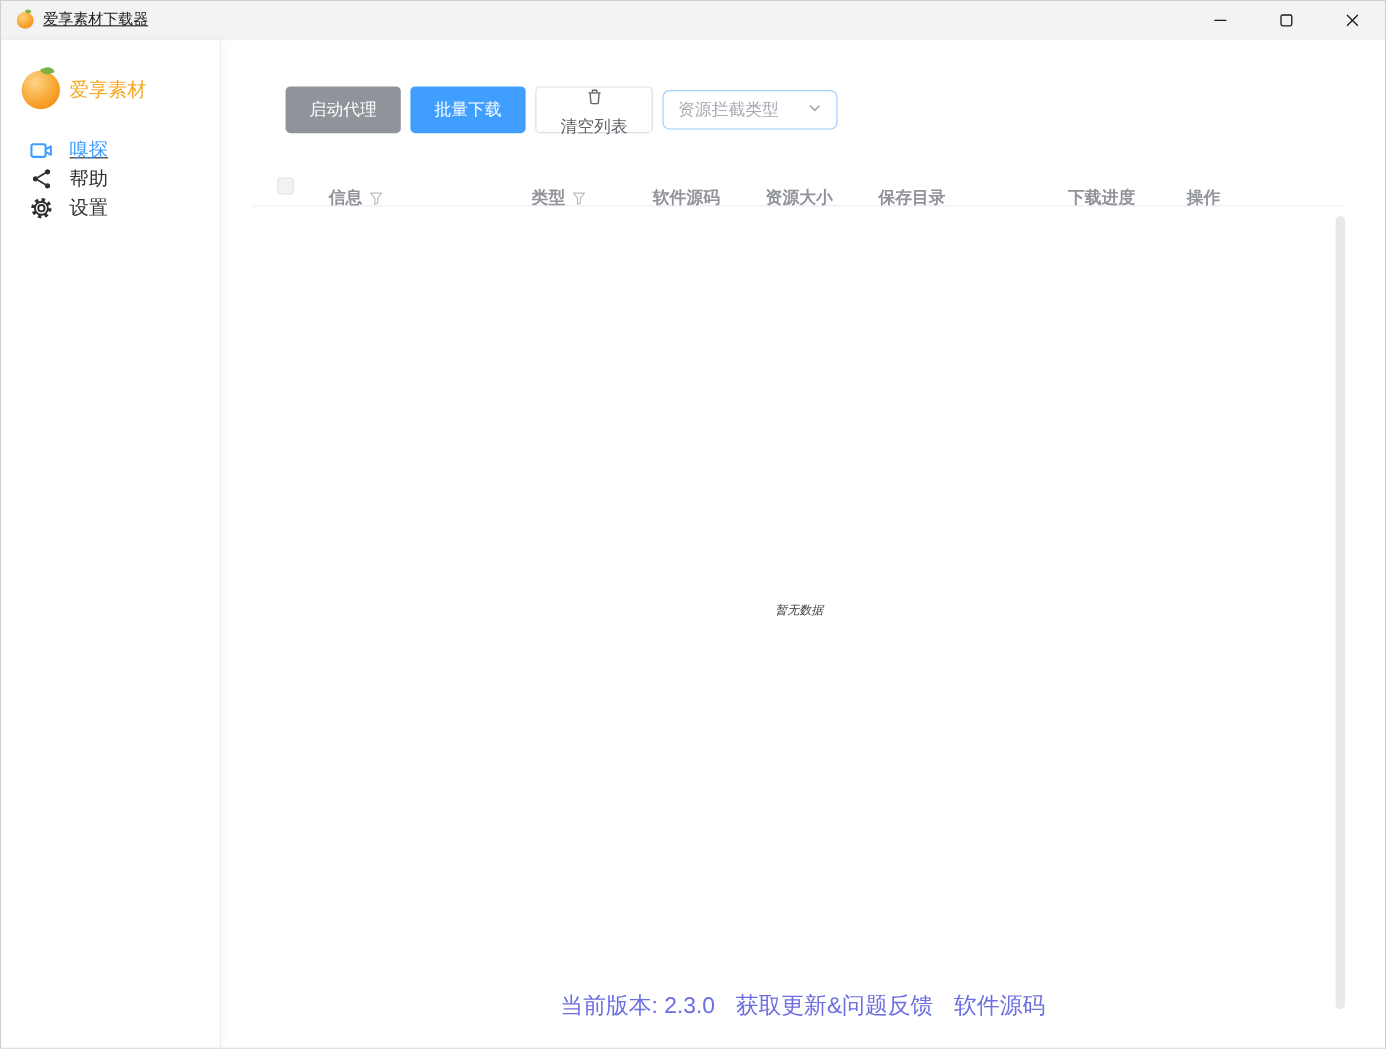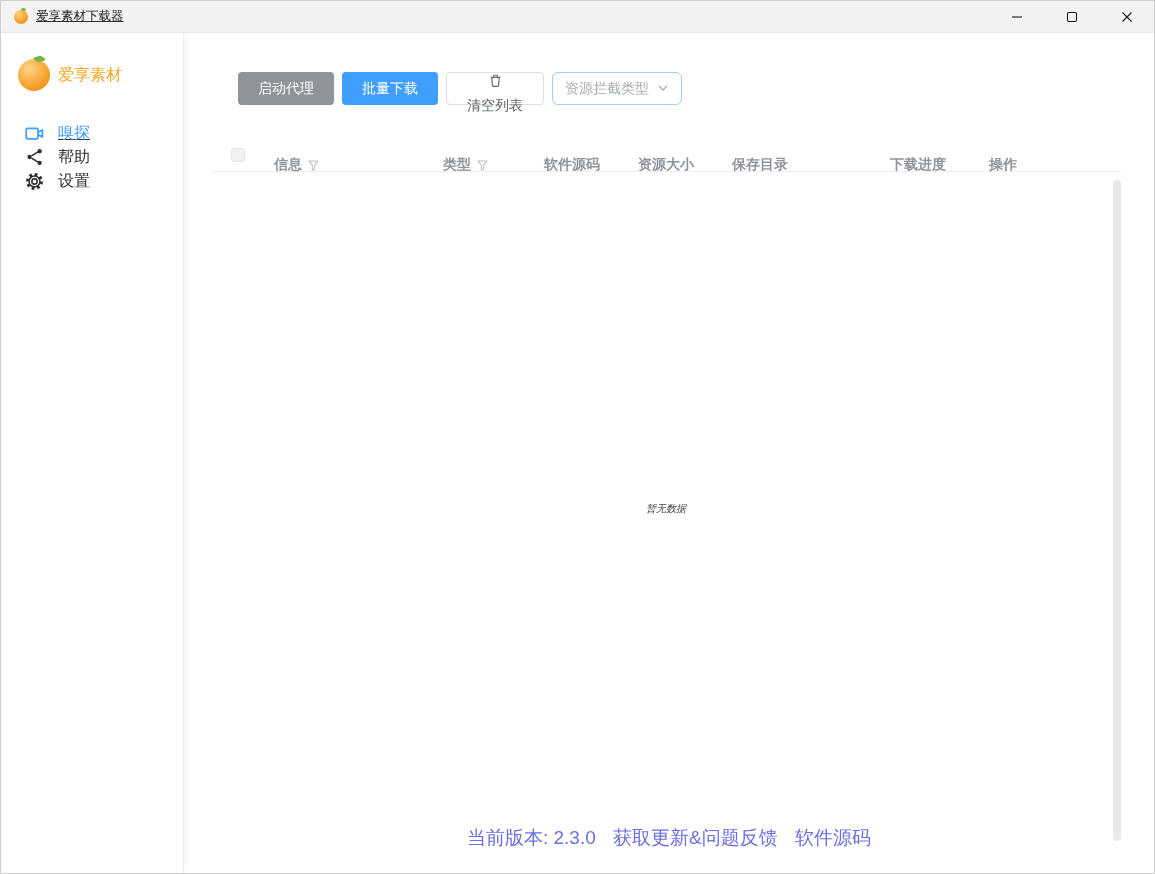--- a/index.html
+++ b/index.html
@@ -64,41 +64,41 @@
     content: ''; position: absolute; top: -3px; left: 16px;
     width: 11px; height: 6px; background: #7bb342;
     border-radius: 0 8px 0 8px; transform: rotate(-18deg);
   }
   .logo-text { font-size: 16px; color: #f5a623; }
   .nav { display: flex; flex-direction: column; }
   .nav-item {
     display: flex; align-items: center; gap: 13px;
     margin-left: 23px; height: 24px; cursor: pointer;
   }
-  .nav-item:first-child { margin-top: 30px; text-decoration: underline; }
+  .nav-item:first-child { margin-top: 22px; text-decoration: underline; }
   .nav-item + .nav-item { }
   .nav-label { font-size: 16px; color: #303133; }
   .nav-item.active .nav-label { color: #409EFF; }
   .nav-icon { width: 21px; height: 21px; display: inline-flex; align-items: center; justify-content: center; }
 
   
   .main { flex: 1; position: relative; background: #fff; }
 
   .toolbar { position: absolute; left: 54px; top: 39px; display: flex; gap: 8px; align-items: center; }
   .btn {
-    height: 33px; border-radius: 4px; border: none;
+    height: 39px; border-radius: 4px; border: none;
     font-size: 14px; padding: 0 20px; cursor: pointer;
     font-family: inherit;
     display: inline-flex; align-items: center; gap: 6px;
   }
   .btn-gray { background: #909399; color: #fff; }
   .btn-blue { background: #409EFF; color: #fff; }
   .btn-plain { background: #fff; color: #606266; border: 1px solid #dcdfe6; flex-direction: column; }
   .select {
-    height: 33px; width: 130px; border-radius: 6px;
+    height: 33px; width: 146px; border-radius: 6px;
     border: 1px solid #9fcdff; background: #fff;
     display: inline-flex; align-items: center; justify-content: space-between;
     padding: 0 12px; cursor: pointer;
   }
   .select-text { font-size: 14px; color: #a8abb2; }
 
   
   .table { position: absolute; left: 27px; right: 33px; top: 107px; bottom: 32px; }
   .thead {
     position: relative; height: 32px;

